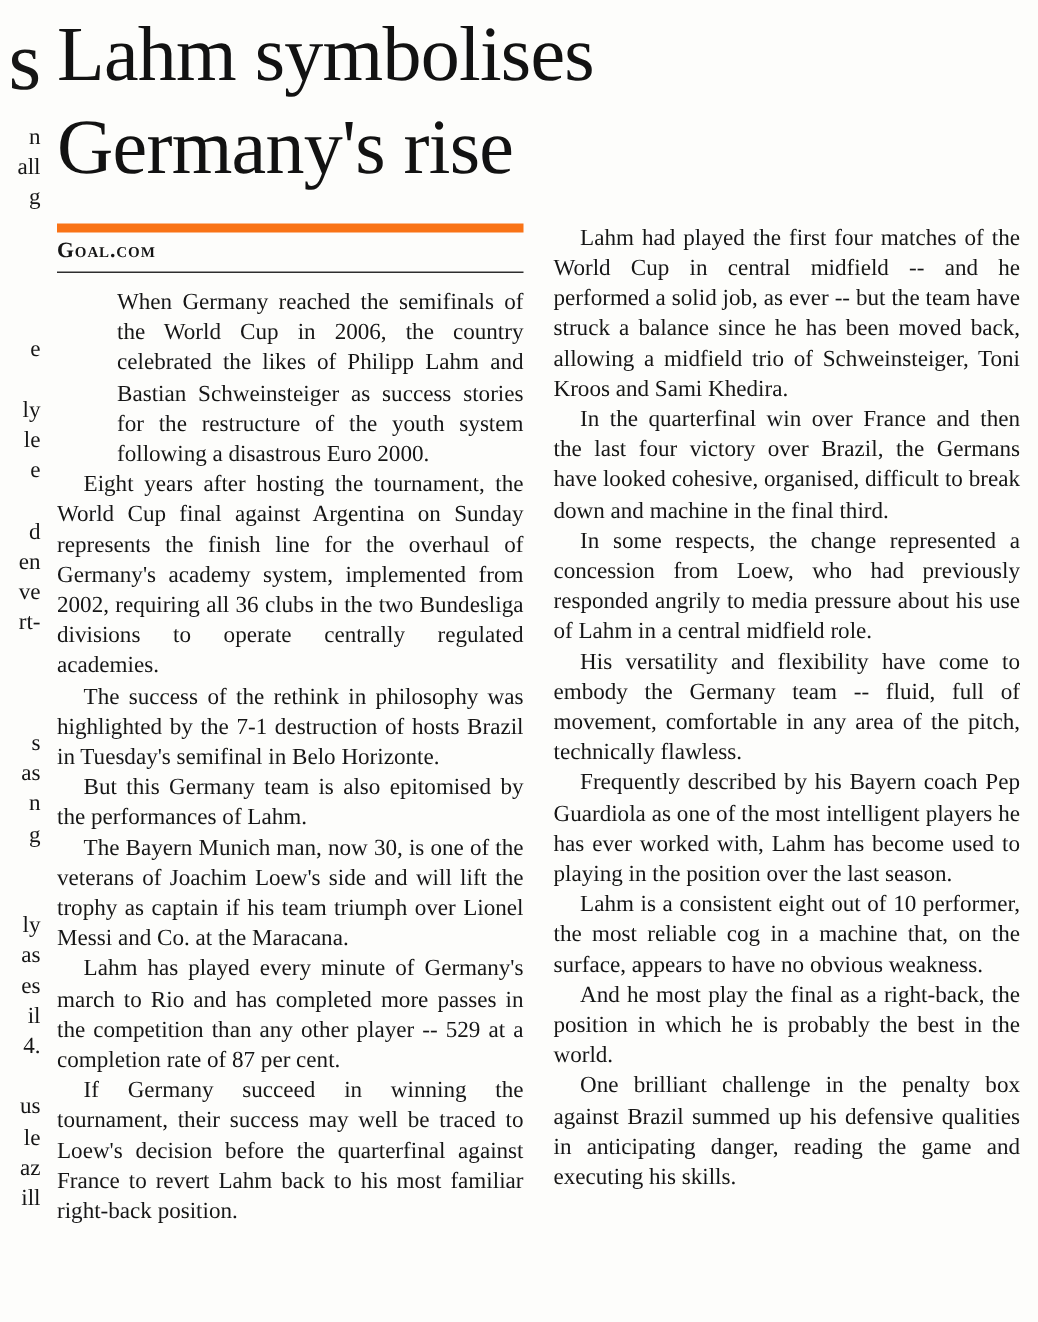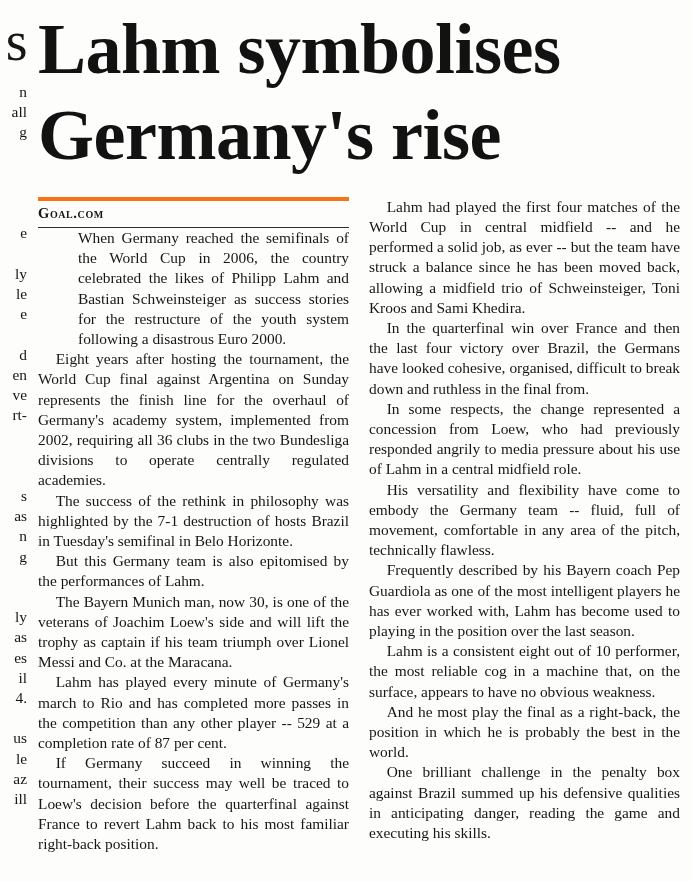--- a/index.html
+++ b/index.html
@@ -45,44 +45,45 @@
   }
   
   .main {
     flex: 1;
     min-width: 0;
     padding: 0 12px 0 8px;
     box-sizing: border-box;
   }
   .headline {
     margin: 6px 0 18px 0;
-    font-size: 72px;
+    font-size: 52px;
     line-height: 1.2;
-    font-weight: 700;
+    font-weight: 400;
     letter-spacing: -0.5px;
     color: #121212;
   }
   .hl { display: block; }
   .columns {
     display: flex;
     gap: 20px;
   }
   .col {
     flex: 1;
     min-width: 0;
     font-size: 15.4px;
     line-height: 20.2px;
     text-align: justify;
     hyphens: auto;
     -webkit-hyphens: auto;
   }
   .byline-block {
-    border-top: 4px solid #f97316;
+    border-top: 6px solid #f97316;
     border-bottom: 1px solid #2e2e2e;
     padding: 2px 0 4px 0;
+    margin-bottom: 10px;
   }
   .byline {
     font-variant: small-caps;
     font-weight: 700;
     font-size: 14.5px;
     letter-spacing: 0.6px;
   }
   .para {
     margin: 0;
     text-indent: 1.15em;
@@ -159,21 +160,21 @@
             <p class="para">But this Germany team is also epitomised by the performances of Lahm.</p>
             <p class="para">The Bayern Munich man, now 30, is one of the veterans of Joachim Loew's side and will lift the trophy as captain if his team triumph over Lionel Messi and Co. at the Maracana.</p>
             <p class="para">Lahm has played every minute of Germany's march to Rio and has completed more passes in the competition than any other player -- 529 at a completion rate of 87 per cent.</p>
             <p class="para">If Germany succeed in winning the tournament, their success may well be traced to Loew's decision before the quarterfinal against France to revert Lahm back to his most familiar right-back position.</p>
           </div>
       </div>
 
       <div class="col">
         <div class="paras">
             <p class="para">Lahm had played the first four matches of the World Cup in central midfield -- and he performed a solid job, as ever -- but the team have struck a balance since he has been moved back, allowing a midfield trio of Schweinsteiger, Toni Kroos and Sami Khedira.</p>
-            <p class="para">In the quarterfinal win over France and then the last four victory over Brazil, the Germans have looked cohesive, organised, difficult to break down and ruthless in the final from.</p>
+            <p class="para">In the quarterfinal win over France and then the last four victory over Brazil, the Germans have looked cohesive, organised, difficult to break down and machine in the final third.</p>
             <p class="para">In some respects, the change represented a concession from Loew, who had previously responded angrily to media pressure about his use of Lahm in a central midfield role.</p>
             <p class="para">His versatility and flexibility have come to embody the Germany team -- fluid, full of movement, comfortable in any area of the pitch, technically flawless.</p>
             <p class="para">Frequently described by his Bayern coach Pep Guardiola as one of the most intelligent players he has ever worked with, Lahm has become used to playing in the position over the last season.</p>
             <p class="para">Lahm is a consistent eight out of 10 performer, the most reliable cog in a machine that, on the surface, appears to have no obvious weakness.</p>
             <p class="para">And he most play the final as a right-back, the position in which he is probably the best in the world.</p>
             <p class="para">One brilliant challenge in the penalty box against Brazil summed up his defensive qualities in anticipating danger, reading the game and executing his skills.</p>
           </div>
       </div>
 
     </div>

